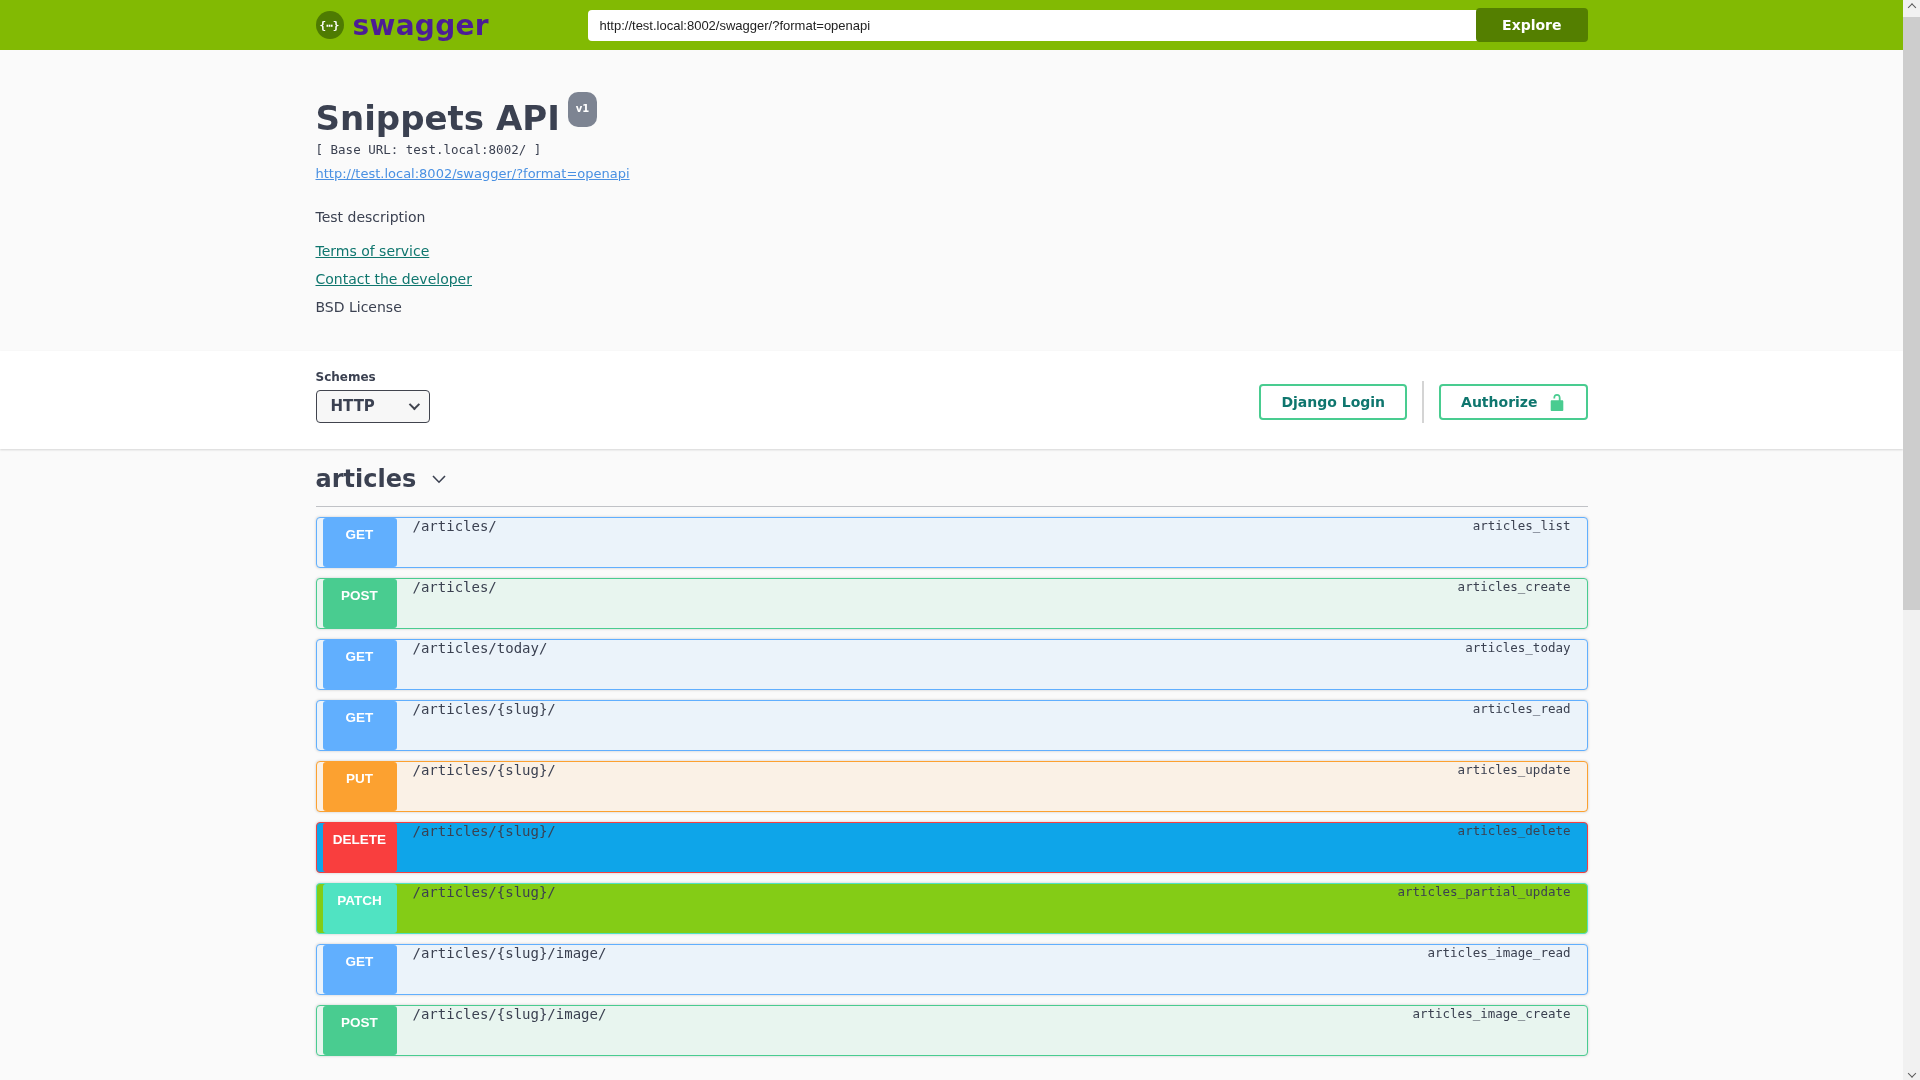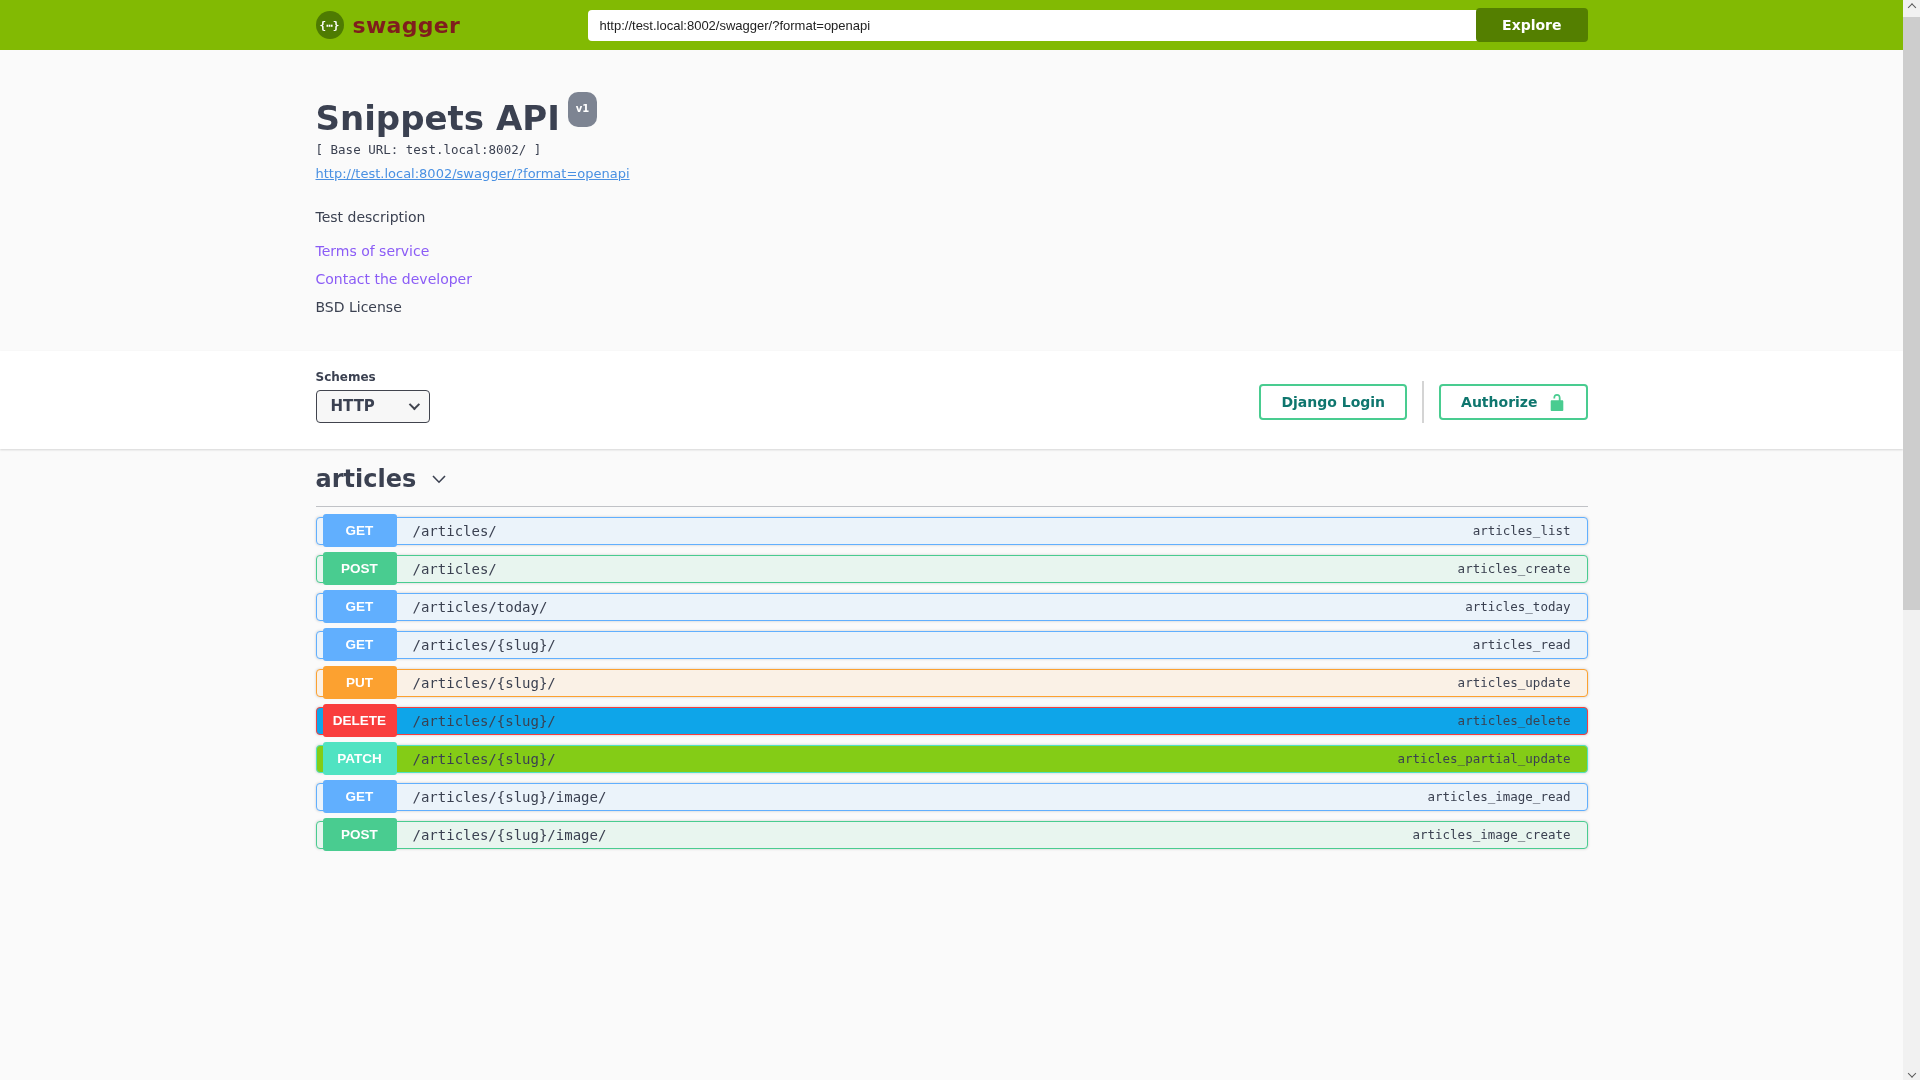--- a/index.html
+++ b/index.html
@@ -17,21 +17,21 @@
   
   .topbar { height: 50px; background: #82ba03; }
   .topbar-inner { height: 100%; display: flex; align-items: center; }
   .logo { display: flex; align-items: center; gap: 9px; cursor: pointer; }
   .logo-circle {
     width: 28px; height: 28px; border-radius: 50%;
     background: #4e7b02; color: #fff;
     display: flex; align-items: center; justify-content: center;
     font-family: "DejaVu Sans Mono", monospace; font-size: 11px; font-weight: bold;
   }
-  .brand { color: #7f1d1d; font-size: 22px; font-weight: bold; letter-spacing: .3px; text-align: right; }
+  .brand { color: #4c1d95; font-size: 28px; font-weight: bold; letter-spacing: .3px; text-align: right; }
   .url-group { margin-left: auto; display: flex; align-items: center; width: 1000px; }
   .url-input {
     flex: 1; height: 31px; border: none; border-radius: 4px 0 0 4px;
     padding: 0 12px; font-size: 13px; font-family: "Liberation Sans", sans-serif;
     color: #222; outline: none; background: #fff;
   }
   .explore-btn {
     height: 34px; padding: 0 26px; margin-left: -3px;
     background: #547f00; border: none; border-radius: 4px;
     color: #fff; font-weight: bold; font-size: 14px;
@@ -42,21 +42,21 @@
   .info { padding: 42px 0 36px; }
   .api-title { margin: 0; font-size: 34px; font-weight: bold; line-height: 1.05; }
   .version-badge {
     display: inline-block; background: #7d8492; color: #fff;
     font-size: 10px; font-weight: bold; padding: 12px 8px;
     border-radius: 10px; margin-left: 8px; vertical-align: 18px;
   }
   .base-url { font-family: "DejaVu Sans Mono", monospace; font-size: 12.5px; margin-top: 5px; }
   .spec-link { display: inline-block; margin-top: 9px; font-size: 13px; color: #4990e2; text-decoration: underline; cursor: pointer; }
   .description { margin-top: 27px; font-size: 14px; }
-  .info-link { display: table; margin-top: 18px; font-size: 14px; color: #8b5cf6; cursor: pointer; }
+  .info-link { display: table; margin-top: 18px; font-size: 14px; color: #0f766e; text-decoration: underline; cursor: pointer; }
   .info-link.second { margin-top: 12px; }
   .license { margin-top: 12px; font-size: 14px; }
 
   
   .scheme-bar { background: #fff; box-shadow: 0 1px 2px 0 rgba(0,0,0,.15); padding: 19px 0 26px; }
   .scheme-inner { display: flex; align-items: flex-end; }
   .schemes-label { font-size: 12px; font-weight: bold; display: block; margin-bottom: 6px; }
   .scheme-select {
     width: 114px; height: 33px; border: 1.5px solid #41444e; border-radius: 4px;
     display: flex; align-items: center; justify-content: space-between;
@@ -78,21 +78,21 @@
   .api { padding-top: 16px; }
   .tag-section + .tag-section { margin-top: 36px; }
   .tag-header {
     display: flex; align-items: center; padding-bottom: 13px;
     border-bottom: 1px solid rgba(59,65,81,.3); cursor: pointer;
   }
   .tag-title { margin: 0; font-size: 24px; font-weight: bold; }
   .tag-chev { margin-left: 13px; display: flex; }
 
   .opblock {
-    display: flex; align-items: center; margin-top: 10px; height: 28px;
+    display: flex; margin-top: 10px; height: 51px;
     border-radius: 4px; border: 1px solid; box-shadow: 0 0 3px rgba(0,0,0,.19);
     padding: 0 16px 0 6px; cursor: pointer;
   }
   .opblock:first-of-type { margin-top: 5px; }
   .method-badge {
     min-width: 74px; text-align: center; padding: 9px 4px; border-radius: 3px;
     color: #fff; font-weight: bold; font-size: 13.5px;
     font-family: "Liberation Sans", sans-serif;
   }
   .op-path { margin-left: 16px; font-family: "DejaVu Sans Mono", monospace; font-size: 14px; color: #3b4151; }

